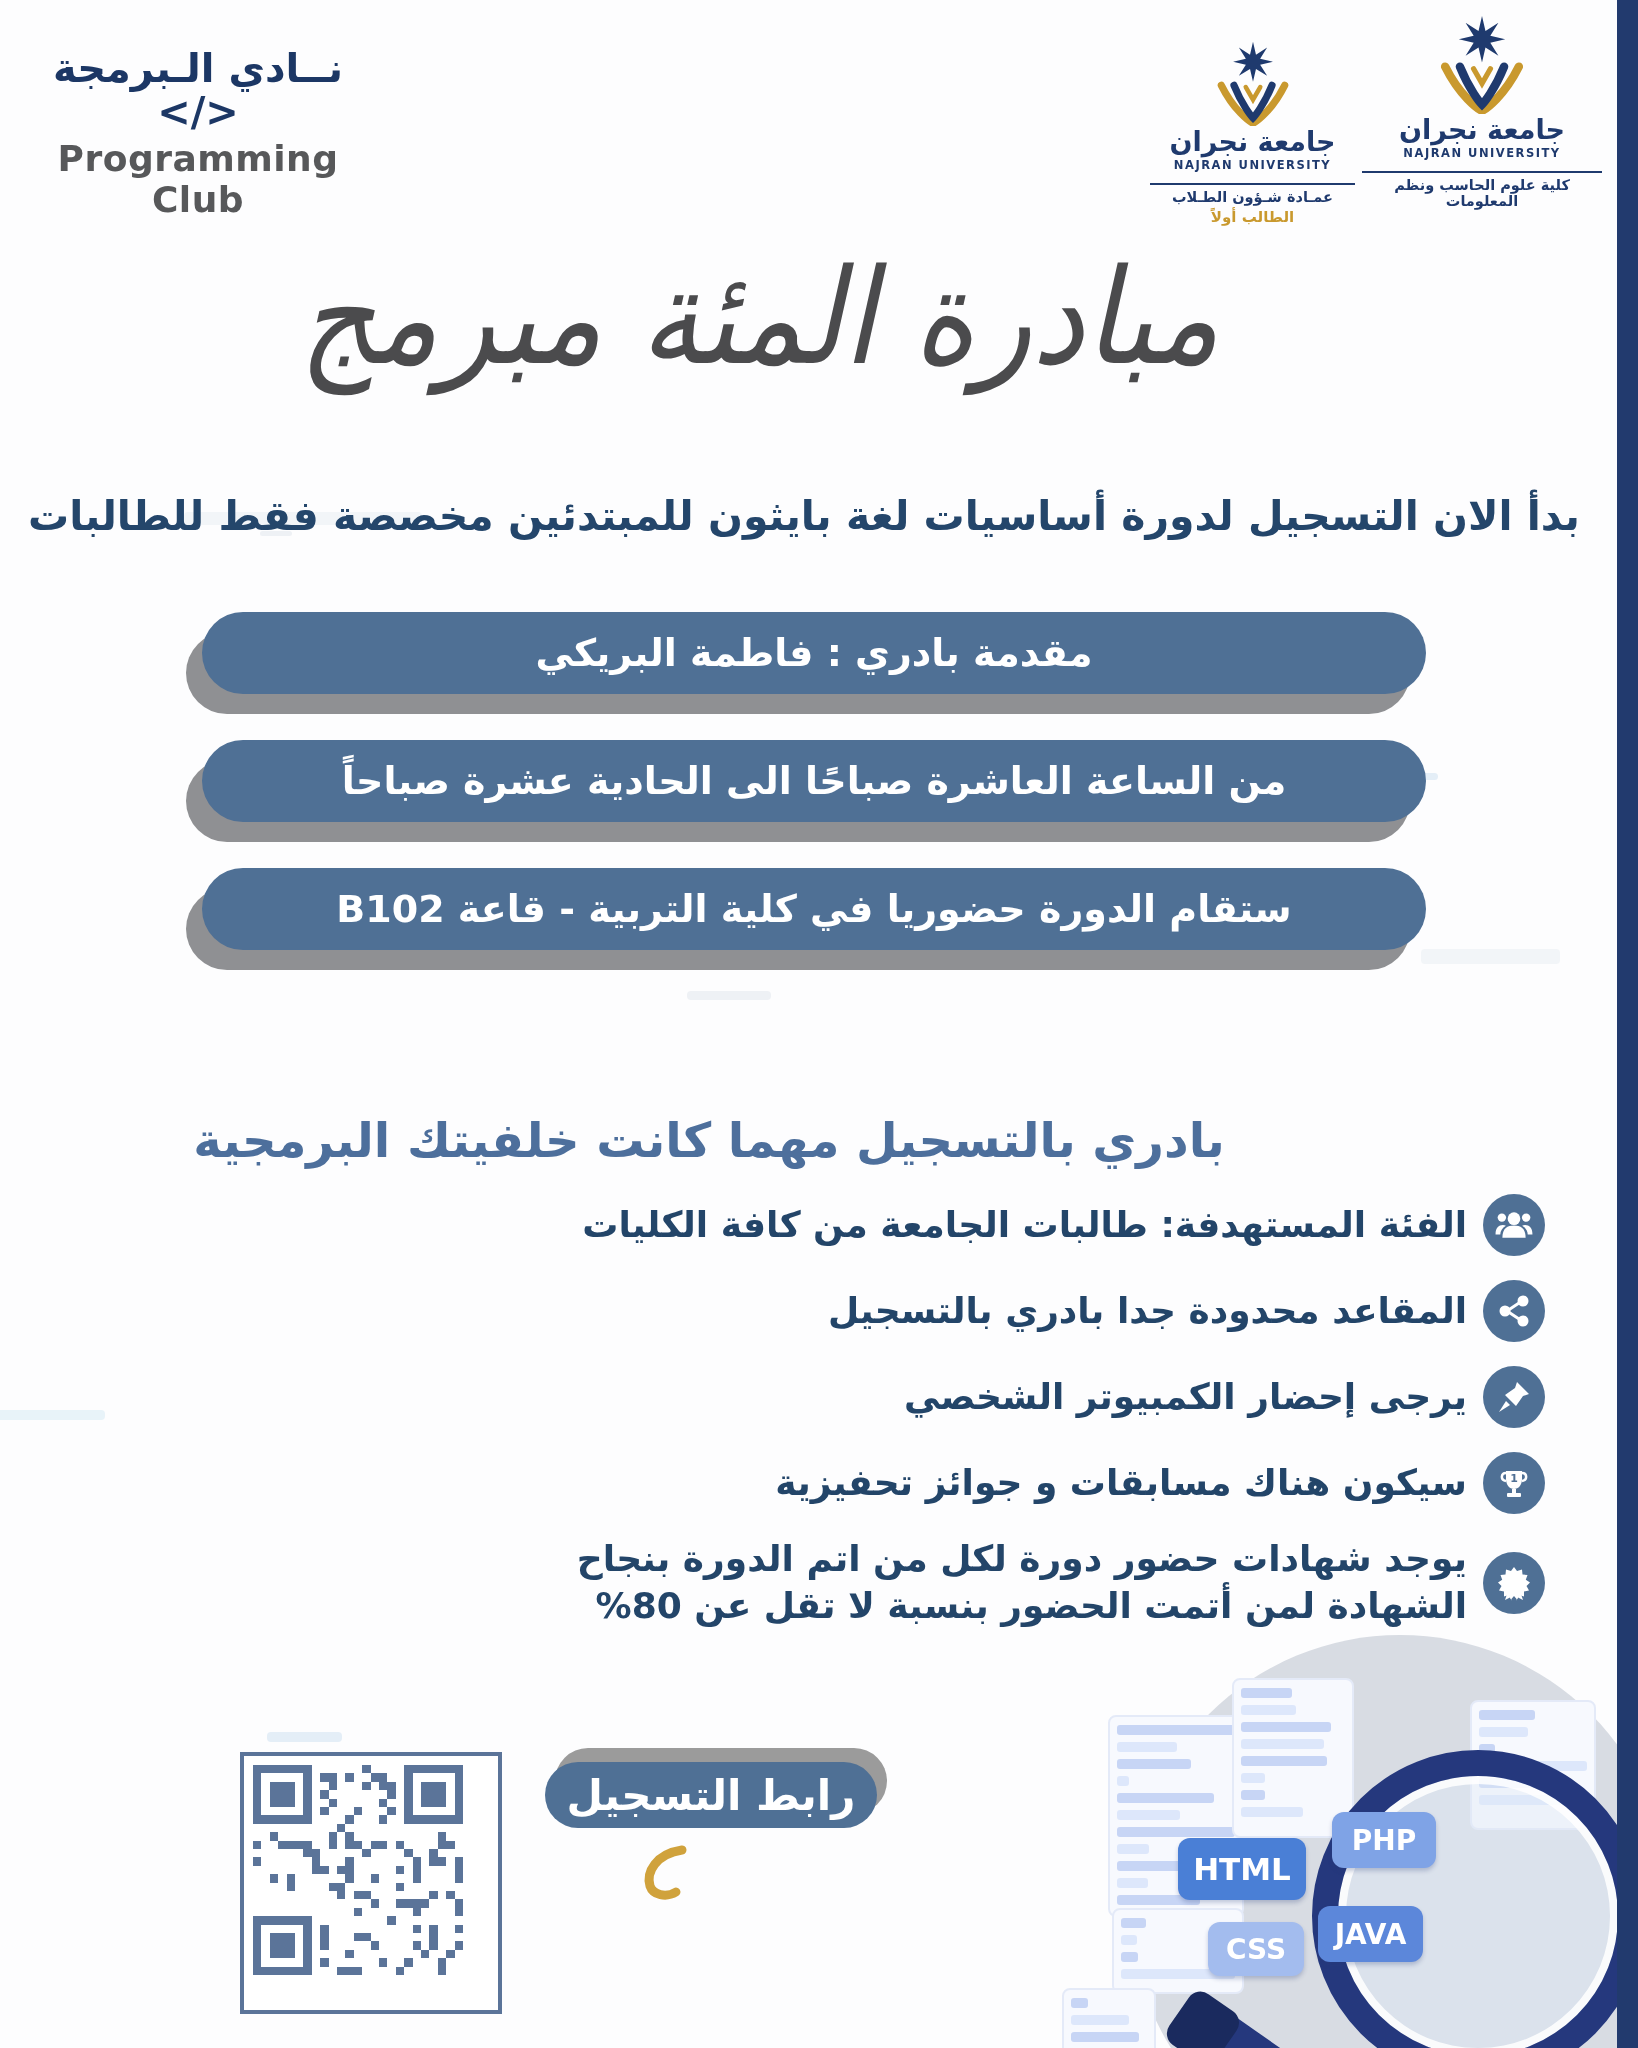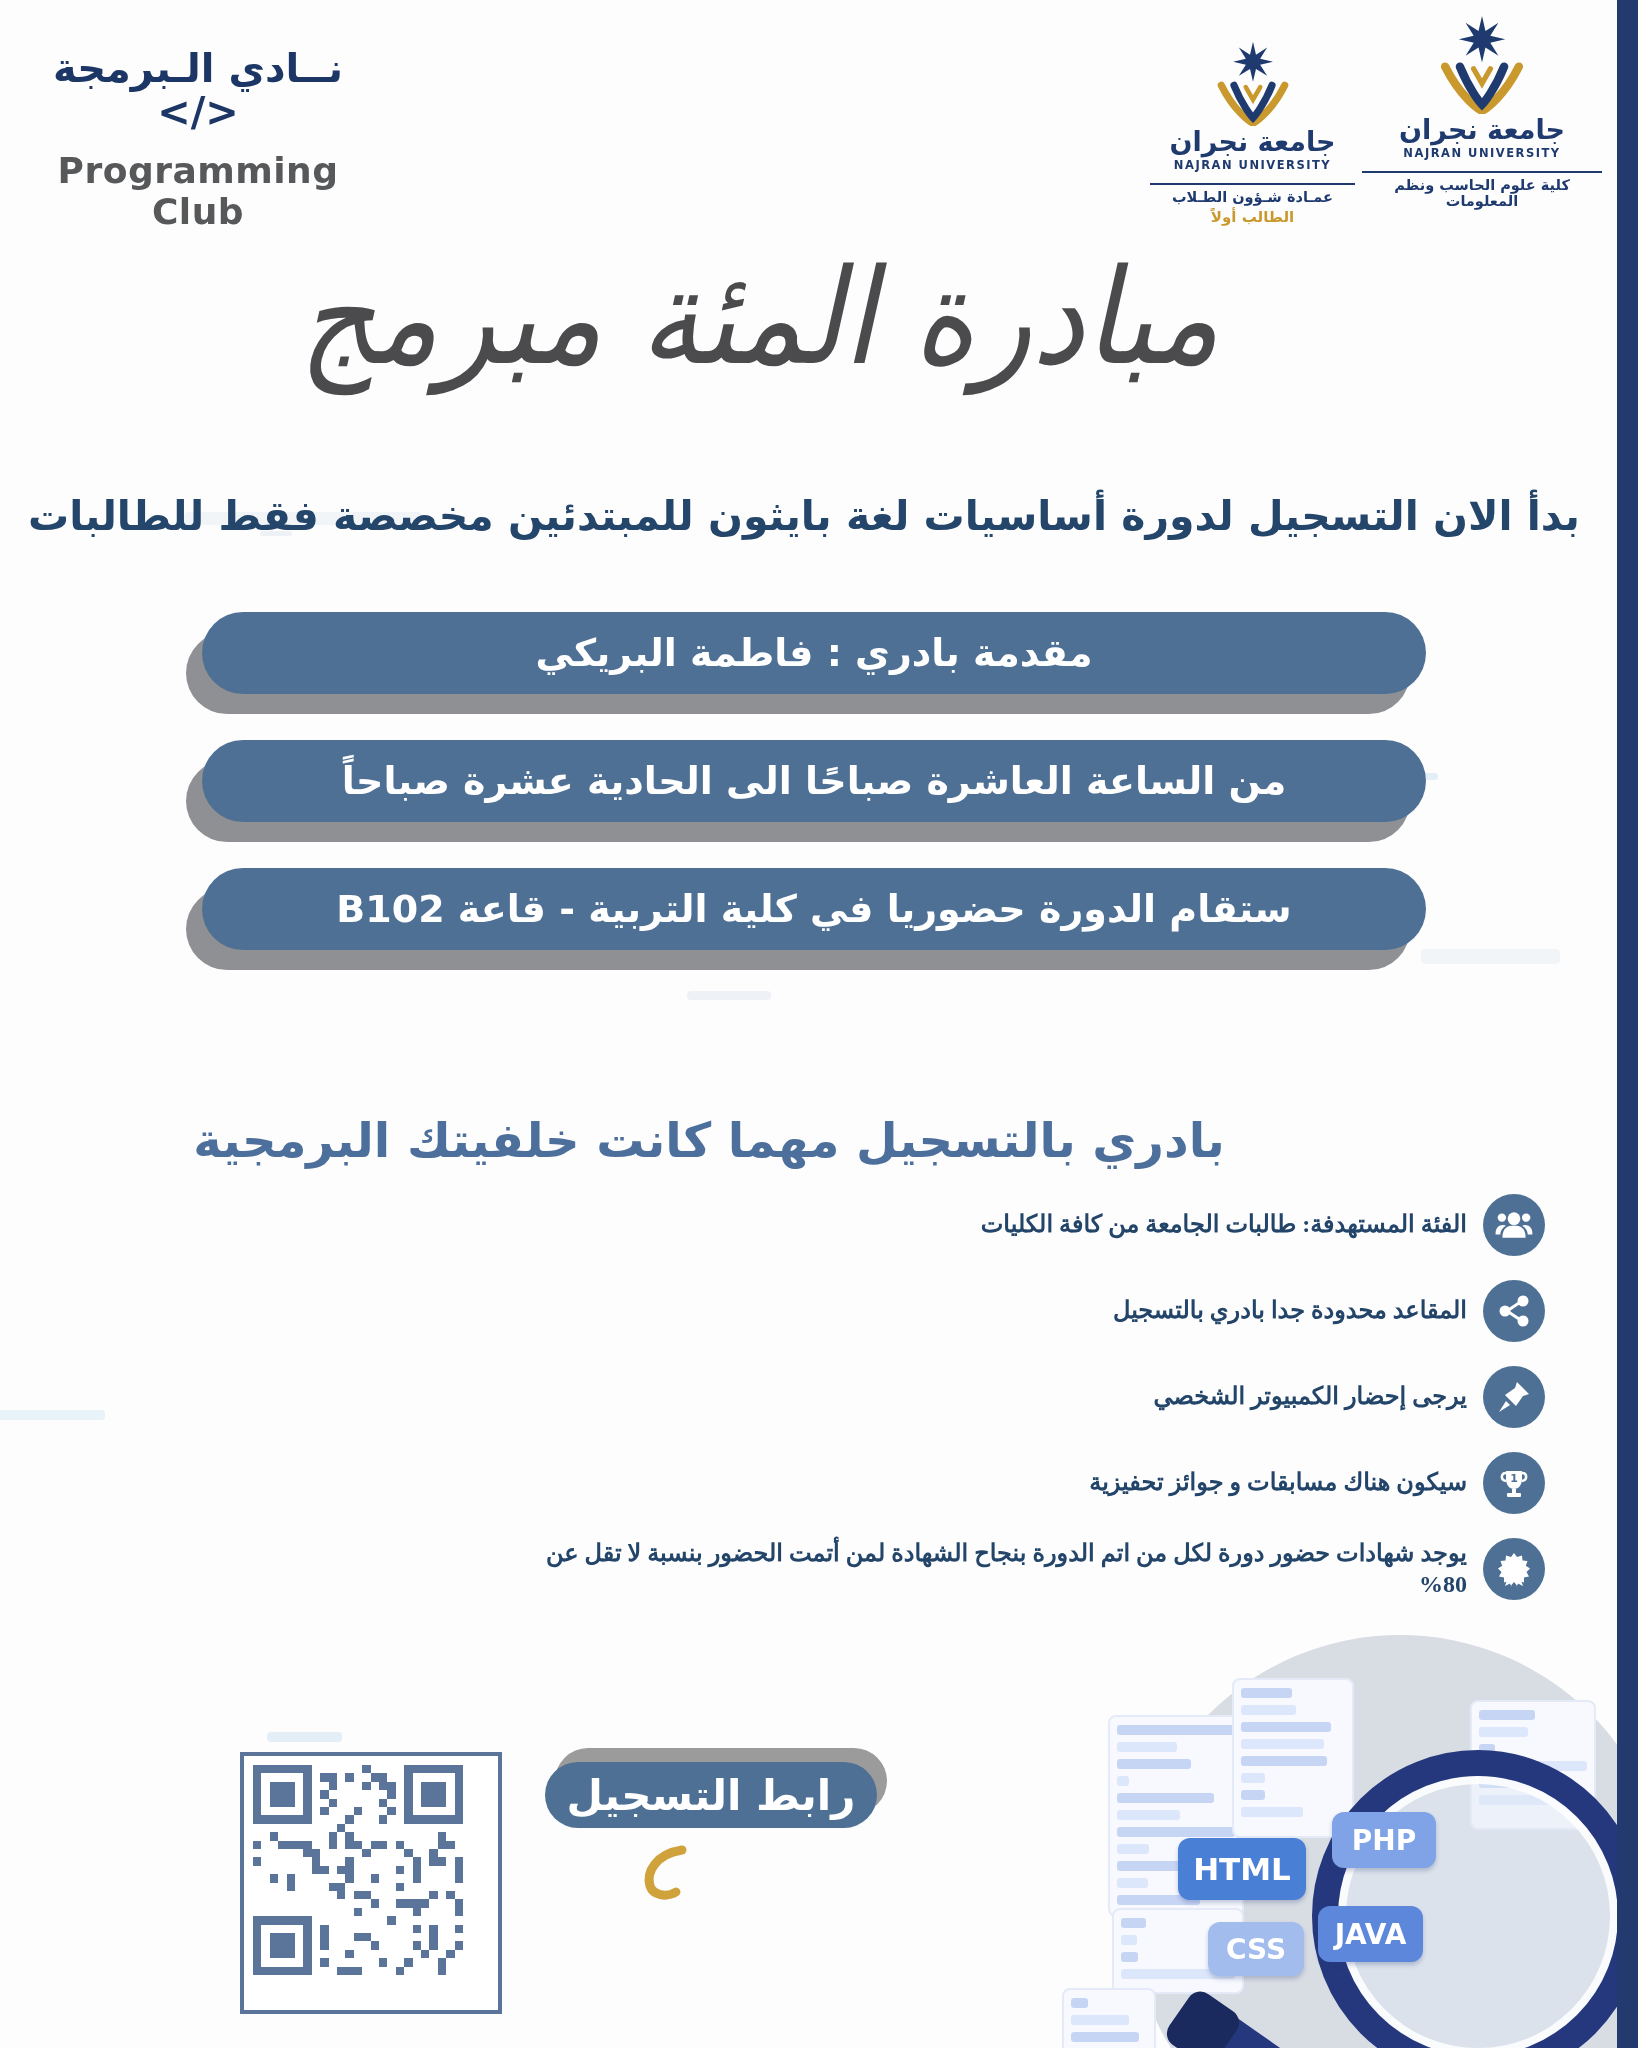--- a/index.html
+++ b/index.html
@@ -5,21 +5,21 @@
   html,body{margin:0;padding:0;}
   body{font-family:"DejaVu Sans",sans-serif;}
   .page{position:relative;width:1638px;height:2048px;background:#fdfdfe;overflow:hidden;}
   .bg-stripes{position:absolute;inset:0;z-index:0;}
   .bg-stripes div{position:absolute;border-radius:4px;}
   .side-bar{position:absolute;top:0;right:0;width:21px;height:2048px;background:#223a6e;z-index:40;}
 
   
   .club-block{position:absolute;left:28px;top:46px;width:340px;z-index:5;text-align:center;}
   .club-ar{direction:rtl;font-size:40px;font-weight:bold;color:#1c3765;line-height:1.1;}
-  .club-en{font-size:36px;font-weight:bold;color:#57585a;letter-spacing:.5px;margin-top:16px;}
+  .club-en{font-size:36px;font-weight:bold;color:#57585a;letter-spacing:.5px;margin-top:4px;}
 
   .logo{position:absolute;z-index:5;text-align:center;color:#1f3a6e;}
   .logo-1{left:1150px;top:40px;width:205px;}
   .logo-2{left:1362px;top:14px;width:240px;}
   .logo svg{display:block;margin:0 auto;}
   .logo-name{direction:rtl;font-size:27px;font-weight:bold;line-height:1;margin-top:2px;}
   .logo-en{font-size:11.5px;font-weight:bold;letter-spacing:1.5px;border-bottom:2px solid #1f3a6e;padding-bottom:11px;margin-top:3px;}
   .logo-dept{direction:rtl;font-size:14.5px;font-weight:bold;margin-top:4px;}
   .logo-motto{direction:rtl;font-size:15px;font-weight:bold;color:#c9992e;margin-top:3px;}
 
@@ -37,21 +37,21 @@
         color:#ffffff;font-size:38px;font-weight:bold;margin-bottom:46px;}
 
   .cta-heading{position:absolute;left:0;right:220px;top:1112px;z-index:4;text-align:center;direction:rtl;
                font-size:48px;font-weight:bold;color:#4d6f9c;}
 
   
   .bullets{position:absolute;right:93px;top:1192px;z-index:4;display:flex;flex-direction:column;gap:20px;align-items:flex-end;}
   .bullet{display:flex;direction:rtl;align-items:center;gap:16px;min-height:66px;}
   .bullet-icon{width:62px;height:62px;border-radius:50%;background:#4f7095;flex:0 0 auto;
                display:flex;align-items:center;justify-content:center;}
-  .bullet-text{font-size:24px;font-weight:bold;color:#234569;text-align:right;max-width:1060px;line-height:1.3;font-family:Liberation Serif, serif;}
+  .bullet-text{font-size:36px;font-weight:bold;color:#234569;text-align:right;max-width:1060px;line-height:1.3;}
   .bullet-text.two-line{max-width:930px;}
 
   
   .qr-frame{position:absolute;left:240px;top:1752px;width:236px;height:236px;z-index:4;
             border:4px solid #5b7499;background:#ffffff;padding:9px;}
   .reg-badge{position:absolute;left:545px;top:1762px;width:332px;height:66px;z-index:4;border-radius:36px;
              background:#4f7095;box-shadow:10px -14px 0 #9b9b9b;display:flex;align-items:center;justify-content:center;
              color:#fff;font-size:42px;font-weight:bold;direction:rtl;}
   .gold-swoosh{position:absolute;left:636px;top:1842px;z-index:4;}
 

